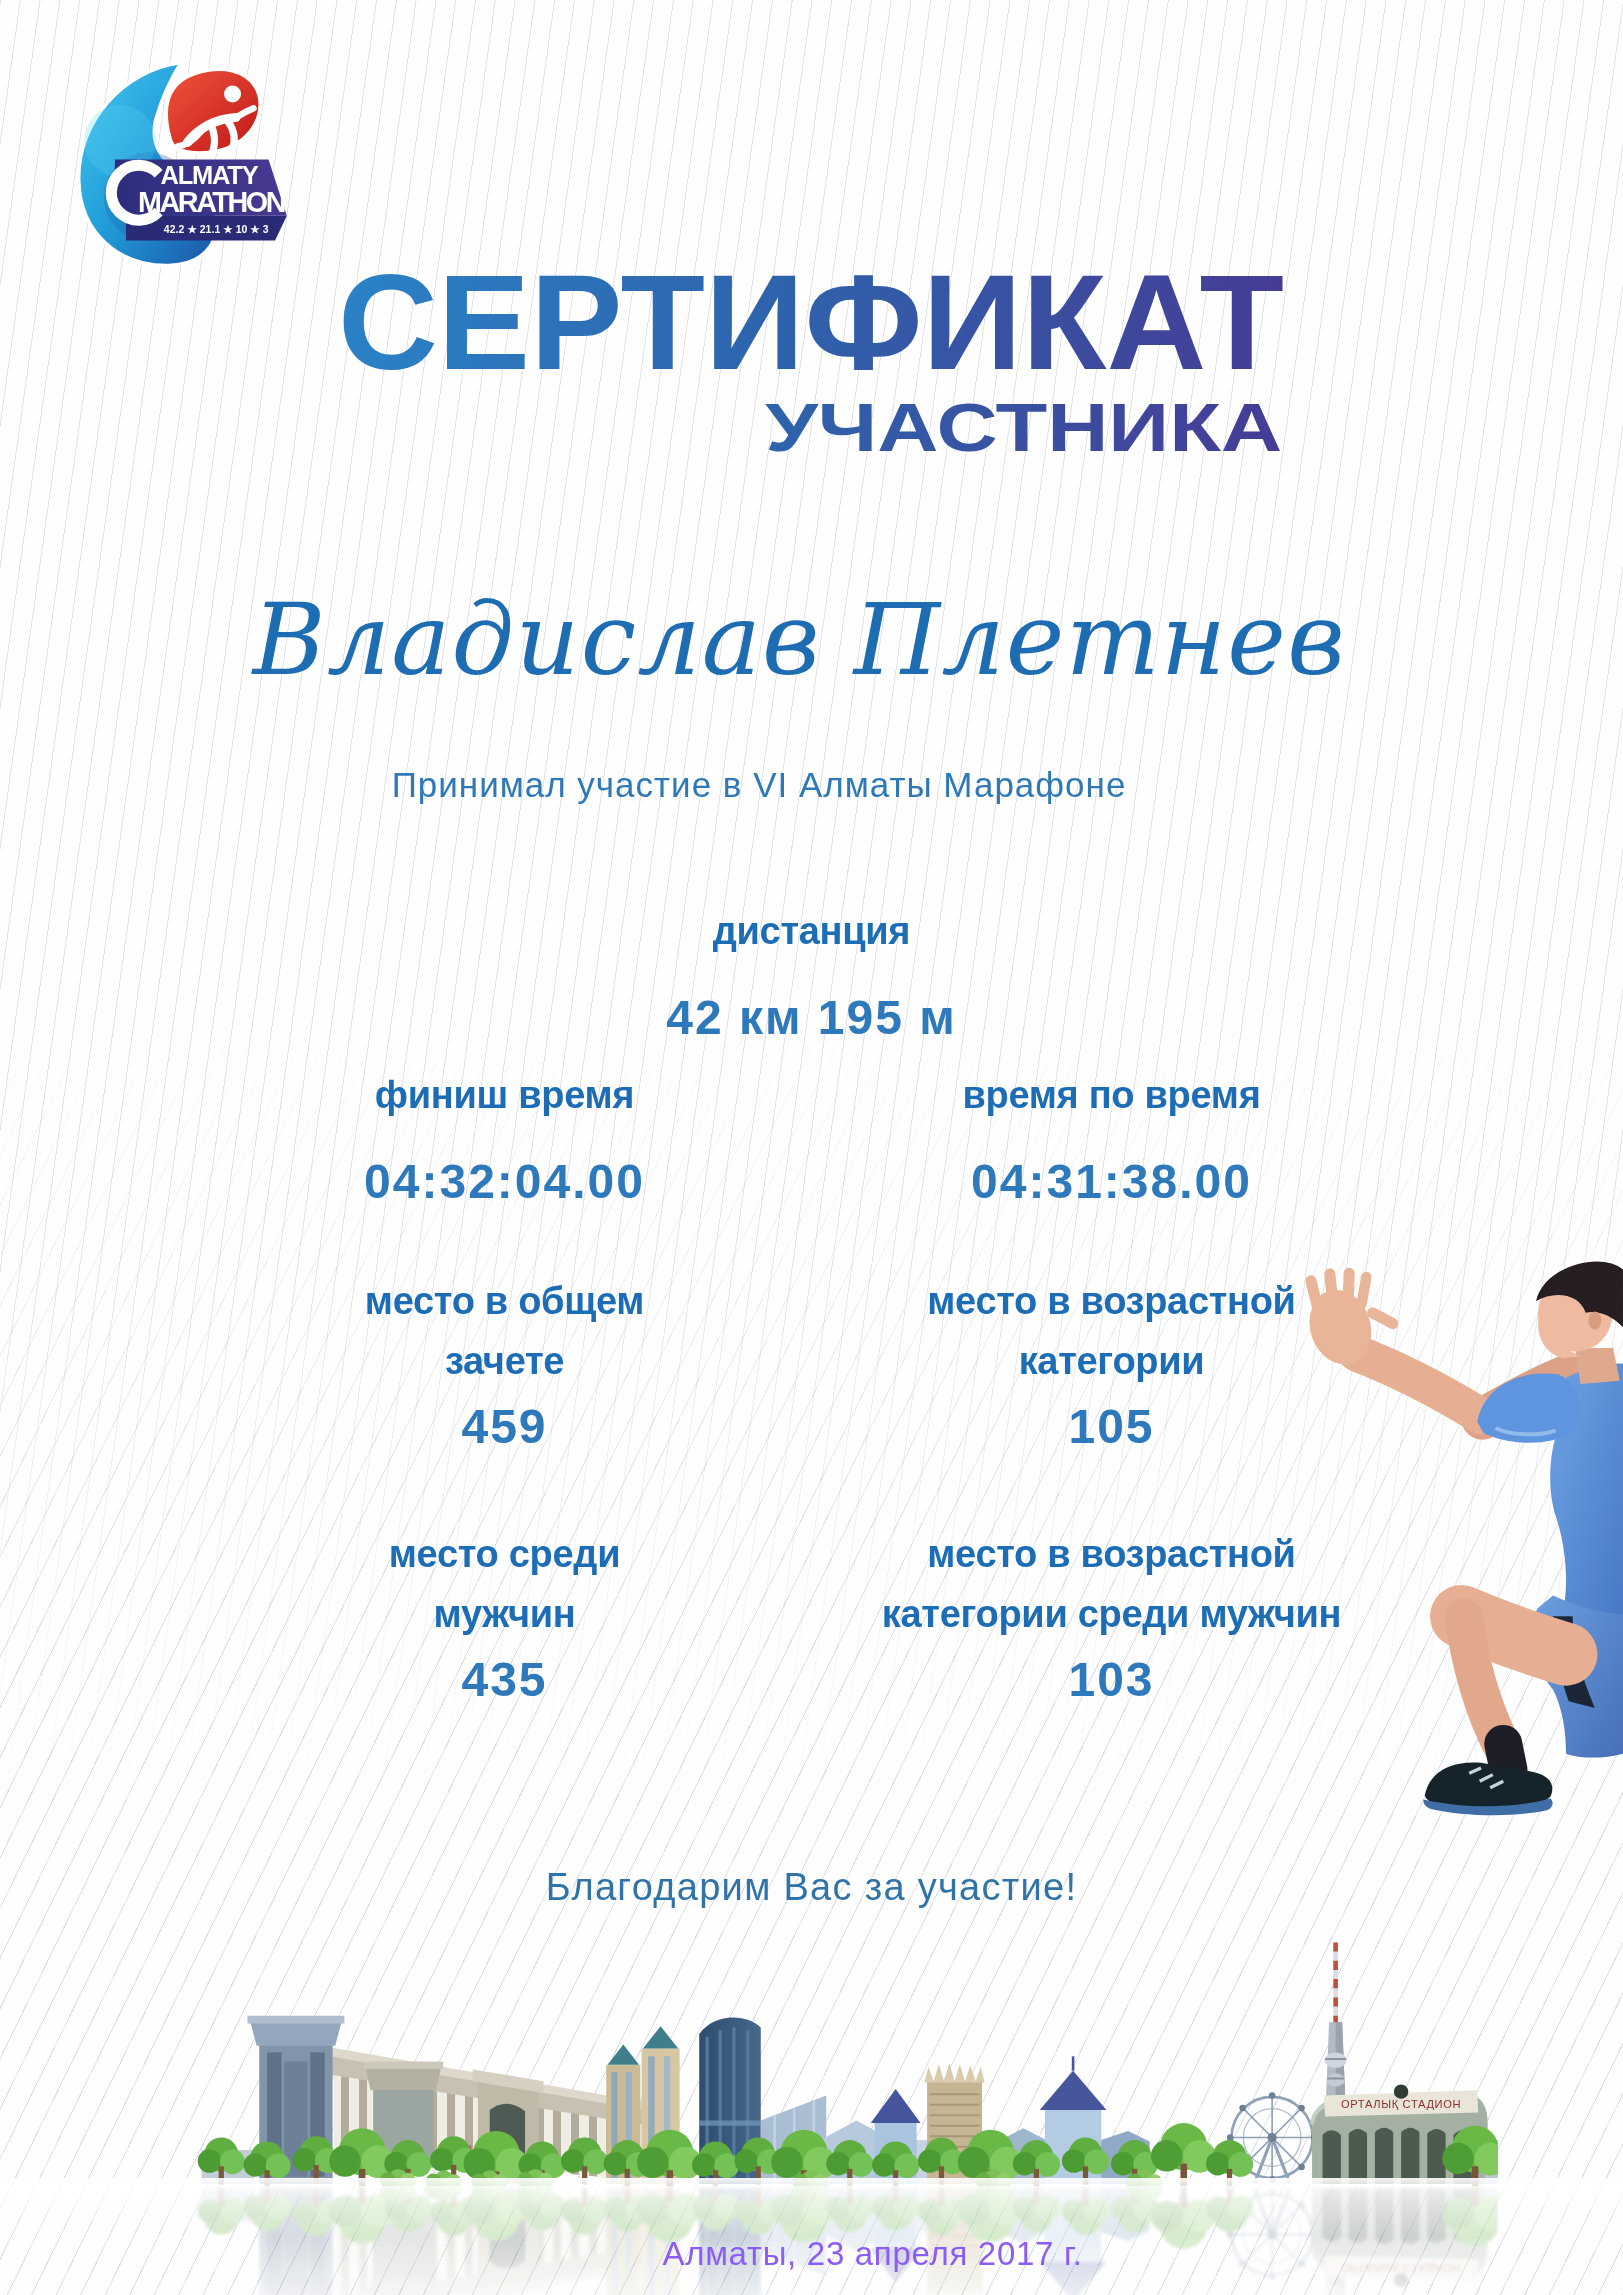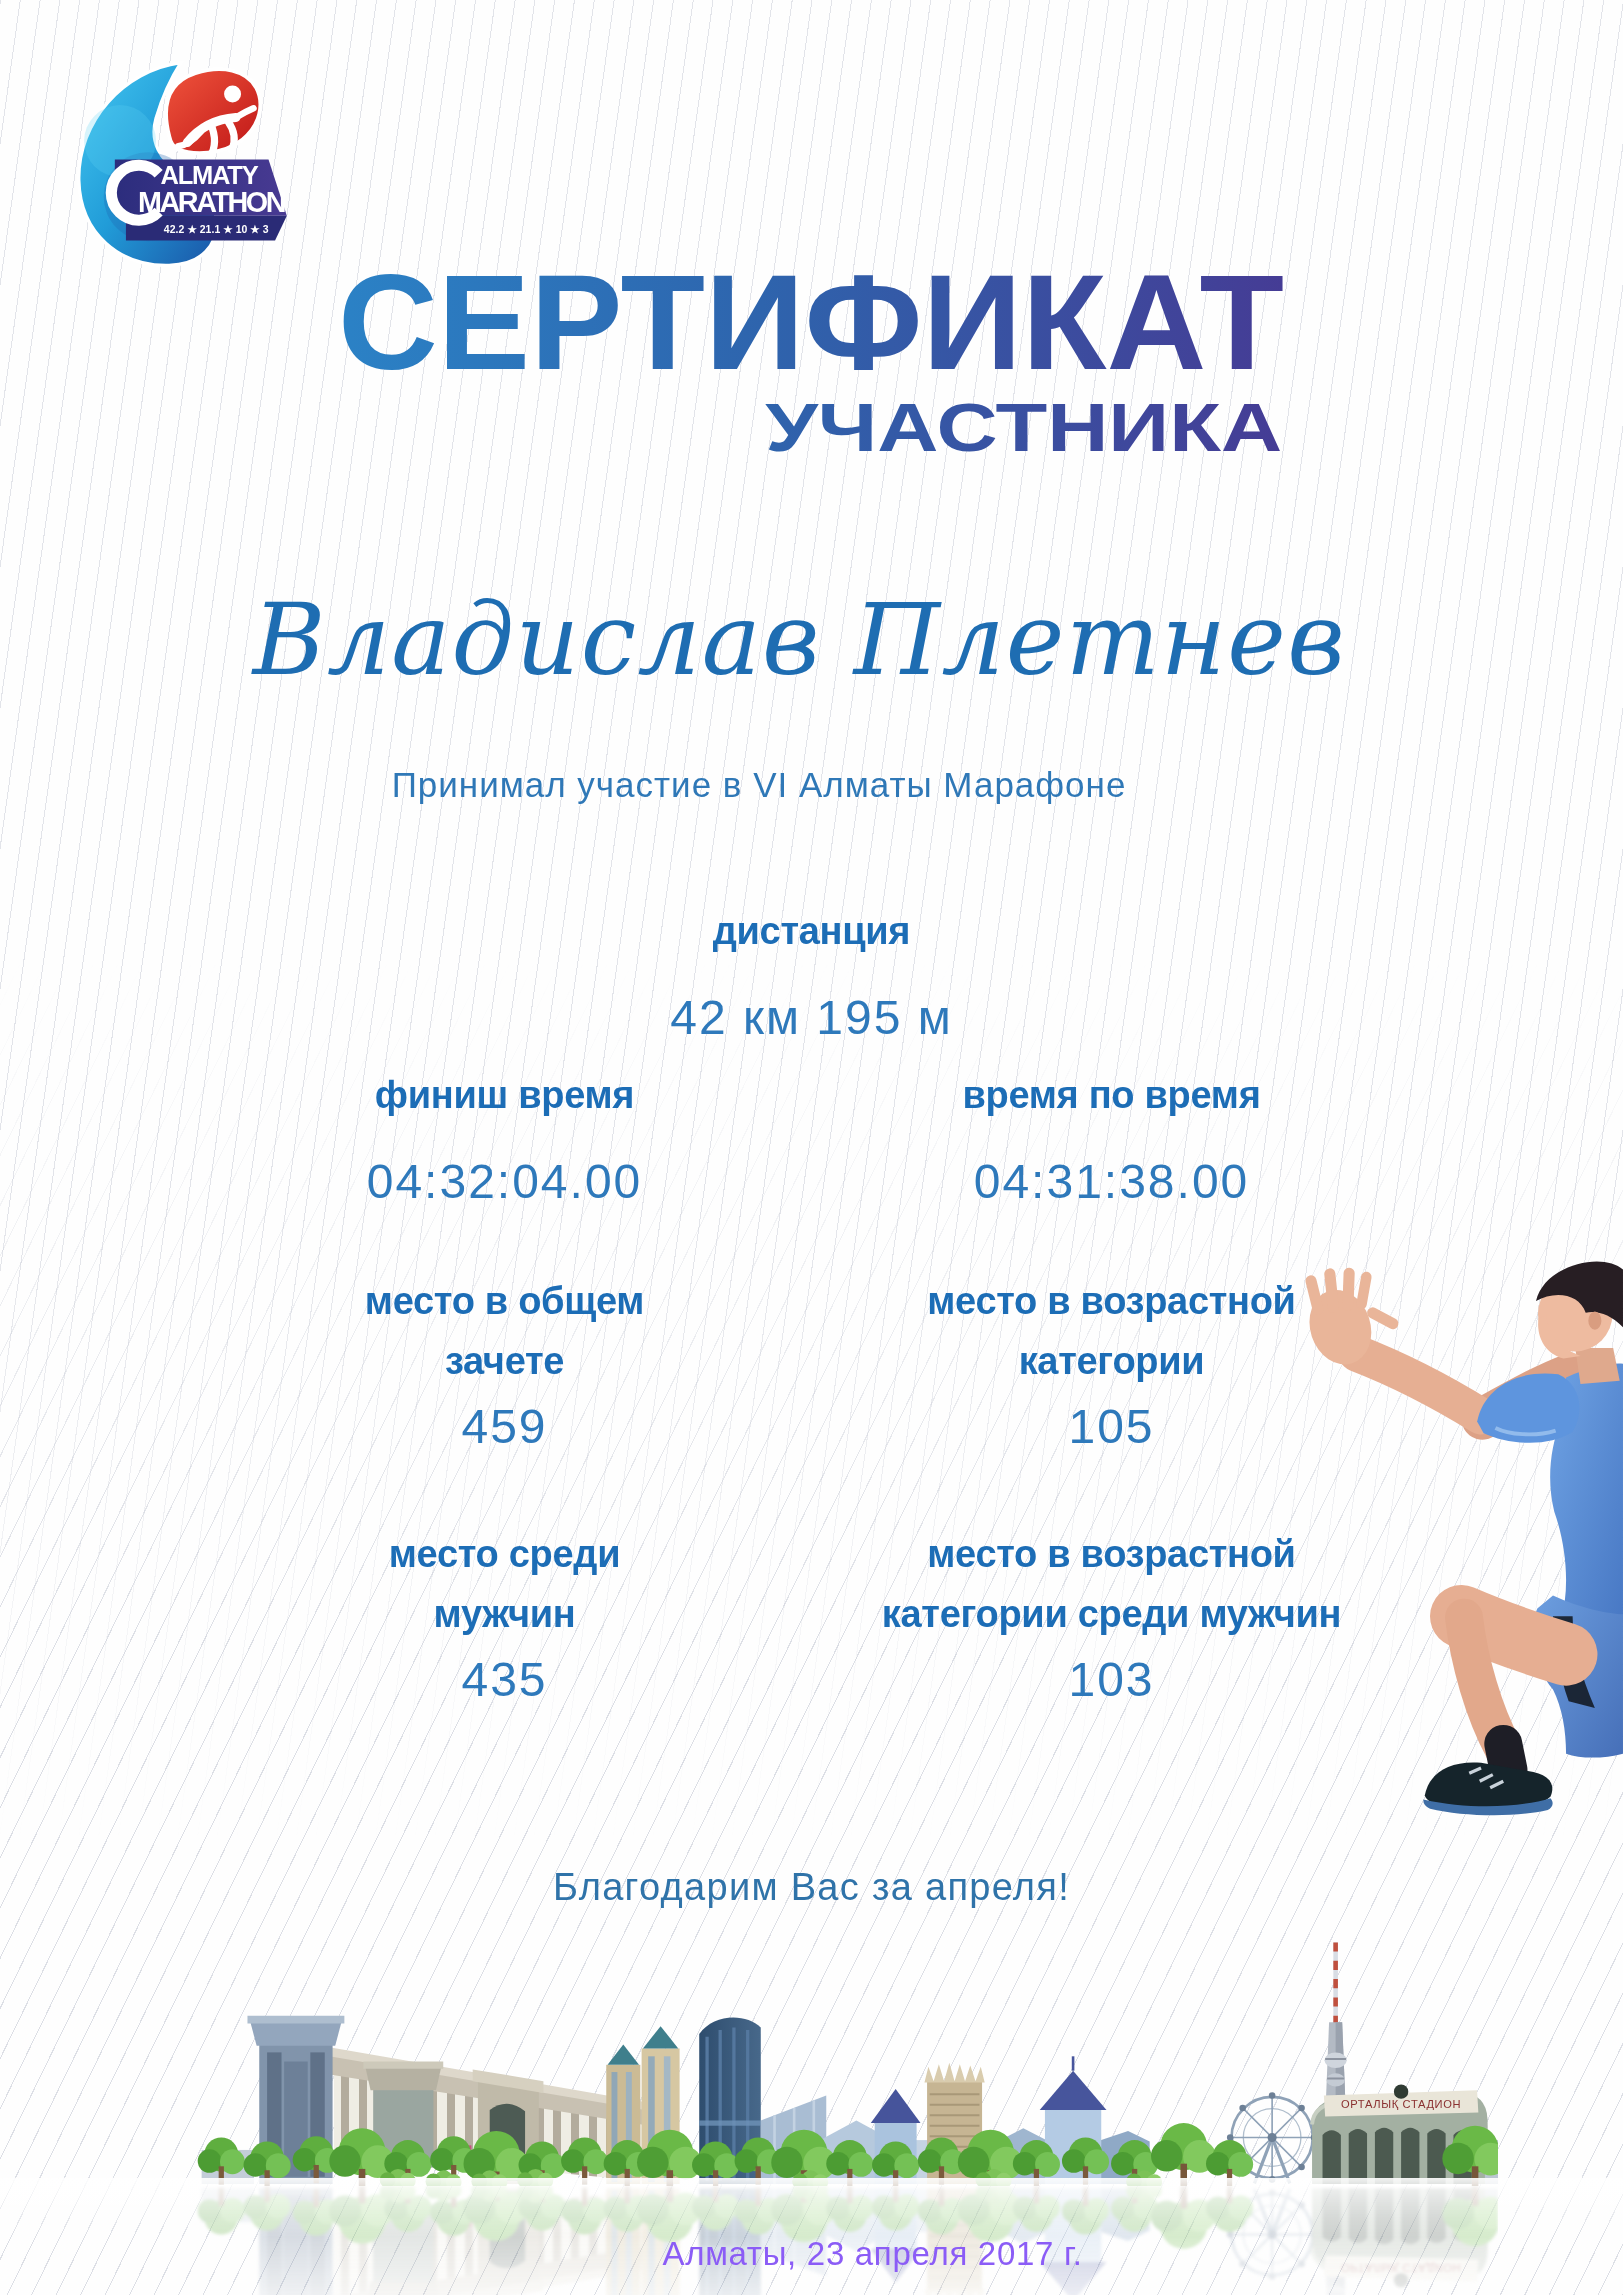--- a/index.html
+++ b/index.html
@@ -34,21 +34,21 @@
   .event-line{
     left:0;top:765px;width:1518px;text-align:center;
     font-size:35px;font-weight:400;color:#2f78b7;letter-spacing:1px;
   }
   .stat{text-align:center;}
   .stat-label{
     font-weight:700;color:#1c6db6;font-size:38px;line-height:1.58;
     white-space:pre-line;letter-spacing:-0.3px;
   }
   .stat-value{
-    color:#2e79bb;font-size:48px;font-weight:400;letter-spacing:2px;
+    color:#2e79bb;font-size:48px;font-weight:700;letter-spacing:2px;
   }
   .dist{left:550px;top:901px;width:523px;}
   .dist .stat-value{margin-top:29px;}
   .col-l{left:243px;width:523px;}
   .col-r{left:850px;width:523px;}
   .row-times{top:1065px;}
   .row-times .stat-value{margin-top:29px;}
   .row-p1{top:1271px;}
   .row-p1 .stat-value{margin-top:7.8px;}
   .row-p2{top:1524px;}
@@ -172,21 +172,21 @@
   <div class="stat-label">место среди
 мужчин</div>
   <div class="stat-value">435</div>
 </div>
 <div class="abs stat col-r row-p2">
   <div class="stat-label">место в возрастной
 категории среди мужчин</div>
   <div class="stat-value">103</div>
 </div>
 
-<div class="abs thanks">Благодарим Вас за апреля!</div>
+<div class="abs thanks">Благодарим Вас за участие!</div>
 
 <svg class="abs runner" viewBox="0 0 535 905">
   <defs>
     <linearGradient id="shirtg" x1="0" y1="0" x2="1" y2="1">
       <stop offset="0" stop-color="#6fa3e4"></stop>
         <stop offset="1" stop-color="#4878c4"></stop>
     </linearGradient>
     <linearGradient id="shortsg" x1="0" y1="0" x2="1" y2="1">
       <stop offset="0" stop-color="#6d9fe0"></stop>
         <stop offset="1" stop-color="#466fb8"></stop>

